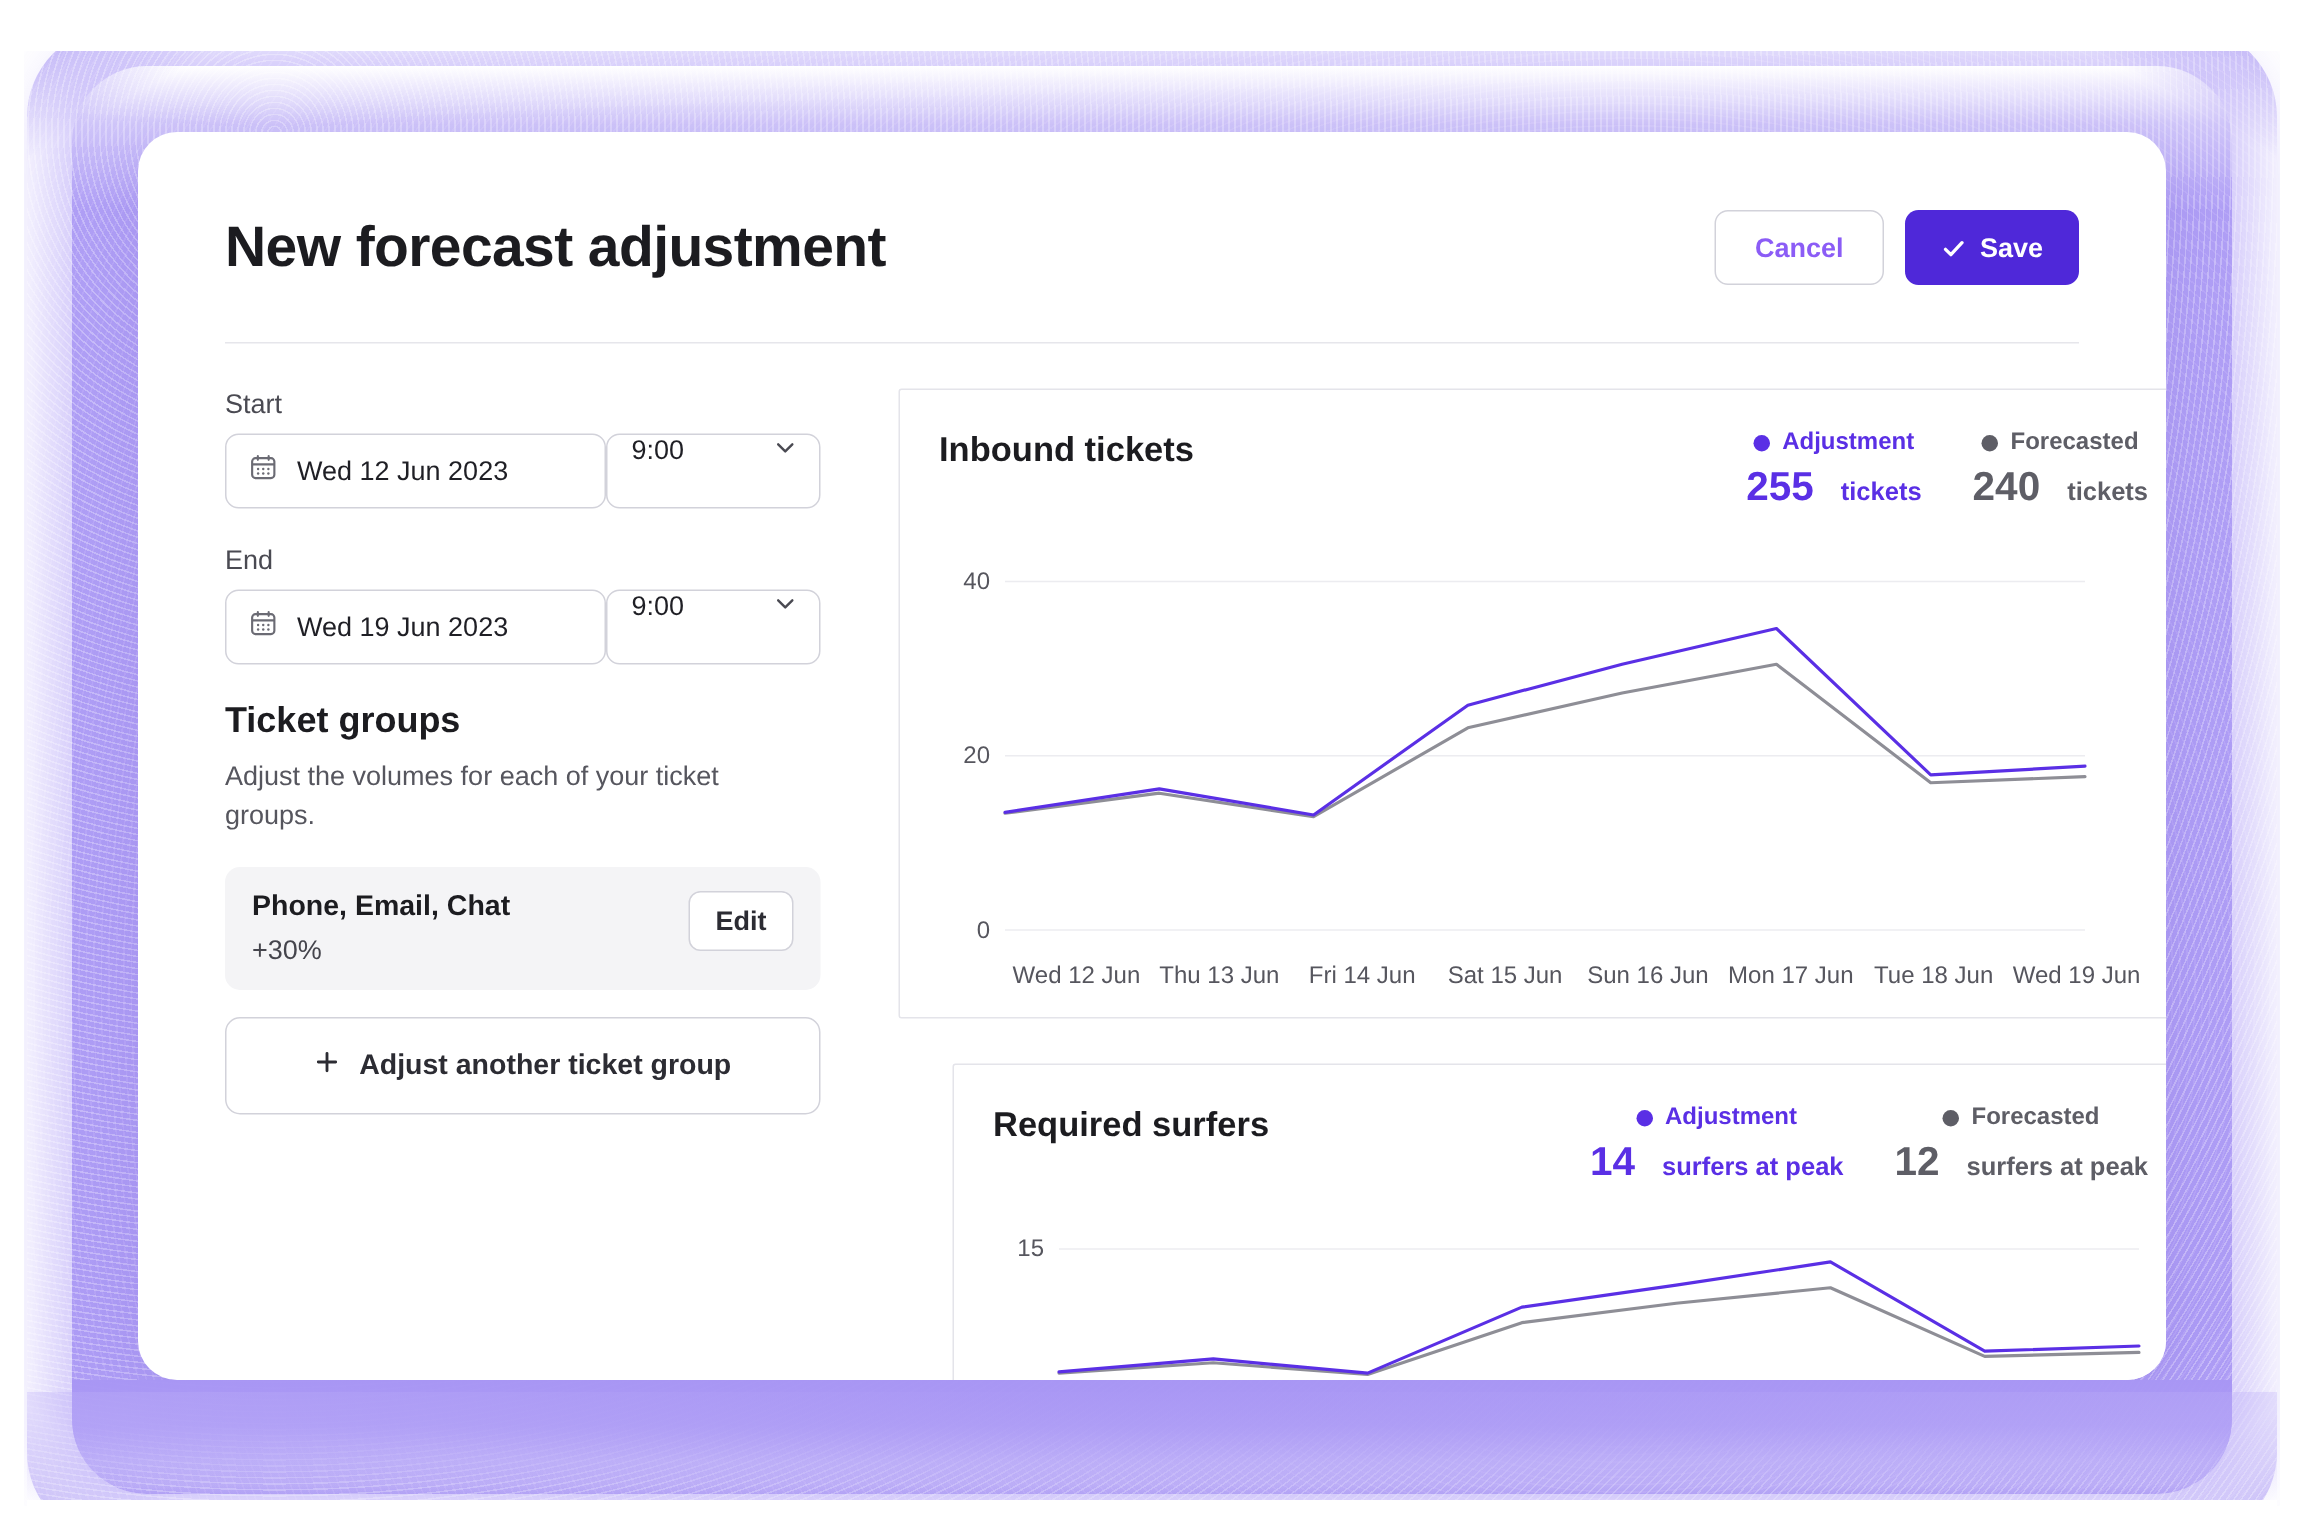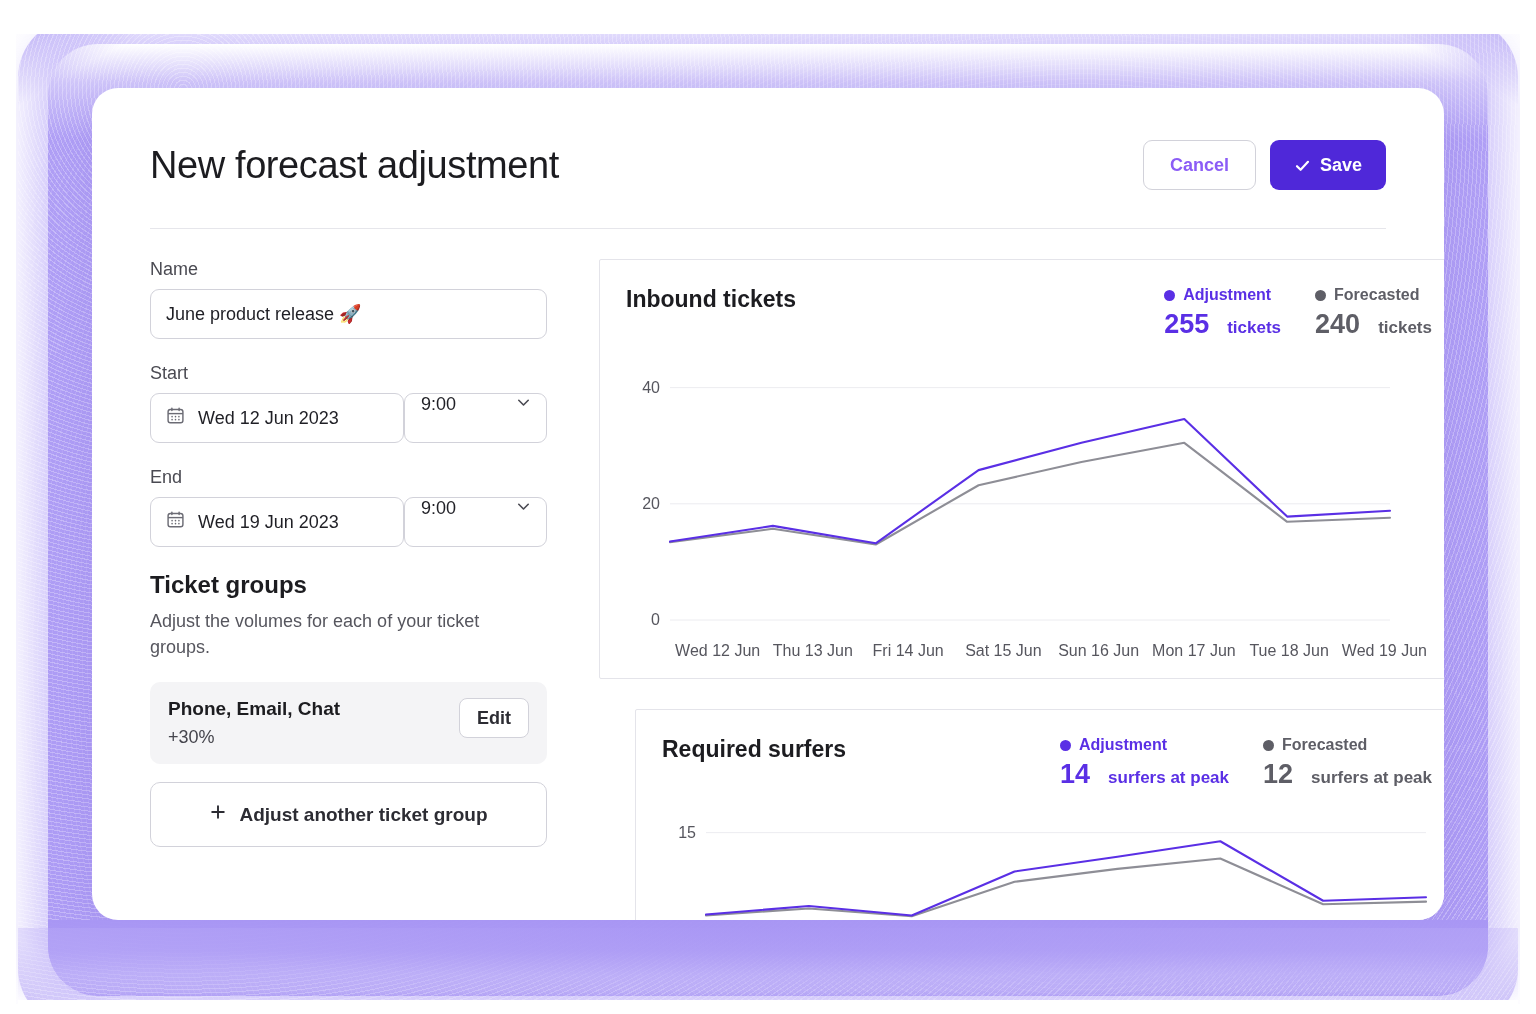--- a/index.html
+++ b/index.html
@@ -59,21 +59,21 @@
     box-shadow: 0 12px 34px rgba(90,60,190,0.10);
   }
   #card-body { position: relative; width: 100%; height: 100%; padding: 0 58px; }
 
   
   .header-row {
     display: flex; align-items: center; justify-content: space-between;
     padding-top: 52px;
   }
   .page-title {
-    font-size: 38px; font-weight: 400; color: #1c1c20; letter-spacing: -0.4px;
+    font-size: 38px; font-weight: 700; color: #1c1c20; letter-spacing: -0.4px;
   }
   .header-actions { display: flex; gap: 14px; align-items: center; }
   .btn {
     font-family: "Liberation Sans", sans-serif;
     font-size: 18px; font-weight: 600;
     border-radius: 9px; cursor: pointer; border: none;
     display: inline-flex; align-items: center; justify-content: center; gap: 9px;
   }
   .btn-cancel {
     background: #fff; color: #8b5cf6; border: 1px solid #d2d2da;
@@ -139,21 +139,21 @@
 
   
   .chart-card {
     border: 1px solid #e4e4ea; border-radius: 2px; background:#fff;
     padding: 26px 26px 18px 26px; margin-bottom: 30px;
   }
   .chart-head { display:flex; align-items:flex-start; justify-content:space-between; }
   .chart-title { font-size: 23px; font-weight: 700; color:#1c1c20; }
   .legend-wrap { display:flex; gap: 34px; }
   .legend-col { text-align: left; }
-  .legend-top { display:flex; align-items:center; gap:8px; font-size:16px; font-weight:700; }
+  .legend-top { display:flex; align-items:center; gap:8px; font-size:16px; font-weight:700;justify-content:center; }
   .dot { width:11px; height:11px; border-radius:50%; display:inline-block; }
   .legend-val { margin-top: 5px; display:flex; align-items:baseline; gap:18px; }
   .legend-num { font-size: 27px; font-weight: 700; }
   .legend-unit { font-size: 17px; font-weight: 600; }
   .c-adj { color:#5a2fe5; }
   .c-fc  { color:#5e5e66; }
 
   .plot { position: relative; margin-top: 22px; }
   .plot svg { display:block; }
   .xaxis { display:flex; margin-top: 8px; padding-left: 44px; }
@@ -185,24 +185,20 @@
           <span>Save</span>
         </button>
       </div>
     </div>
     <div class="divider"></div>
 
     <div class="content">
 
       <div class="col-left">
 
-        <div class="field-block">
-          <label class="field-label">Name</label>
-          <input class="text-input" type="text" value="June product release 🚀" style="">
-        </div>
 
         <div class="field-block">
           <label class="field-label">Start</label>
           <div class="row-2">
             <div class="date-box">
               <span>
                 <svg width="19" height="19" viewBox="0 0 20 20" fill="none">
                   <rect x="2.2" y="3.6" width="15.6" height="14" rx="2.4" stroke="#6b6b74" stroke-width="1.5"></rect>
                   <path d="M2.2 8h15.6" stroke="#6b6b74" stroke-width="1.5"></path>
                   <path d="M6.2 2.2v2.6M13.8 2.2v2.6" stroke="#6b6b74" stroke-width="1.5" stroke-linecap="round"></path>

